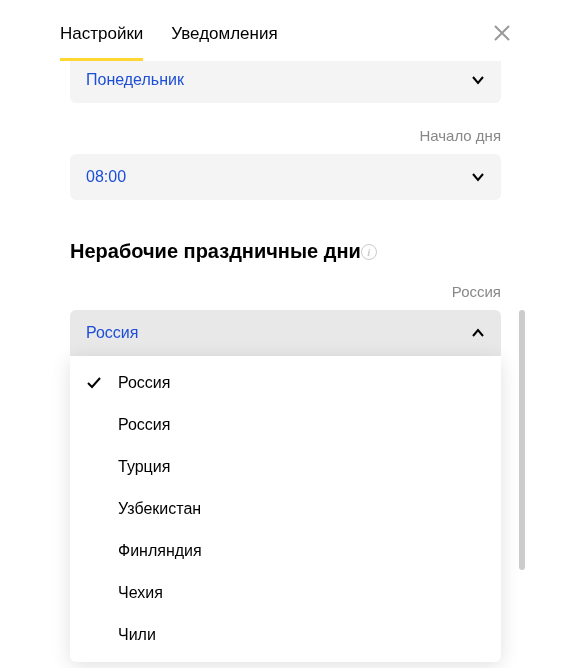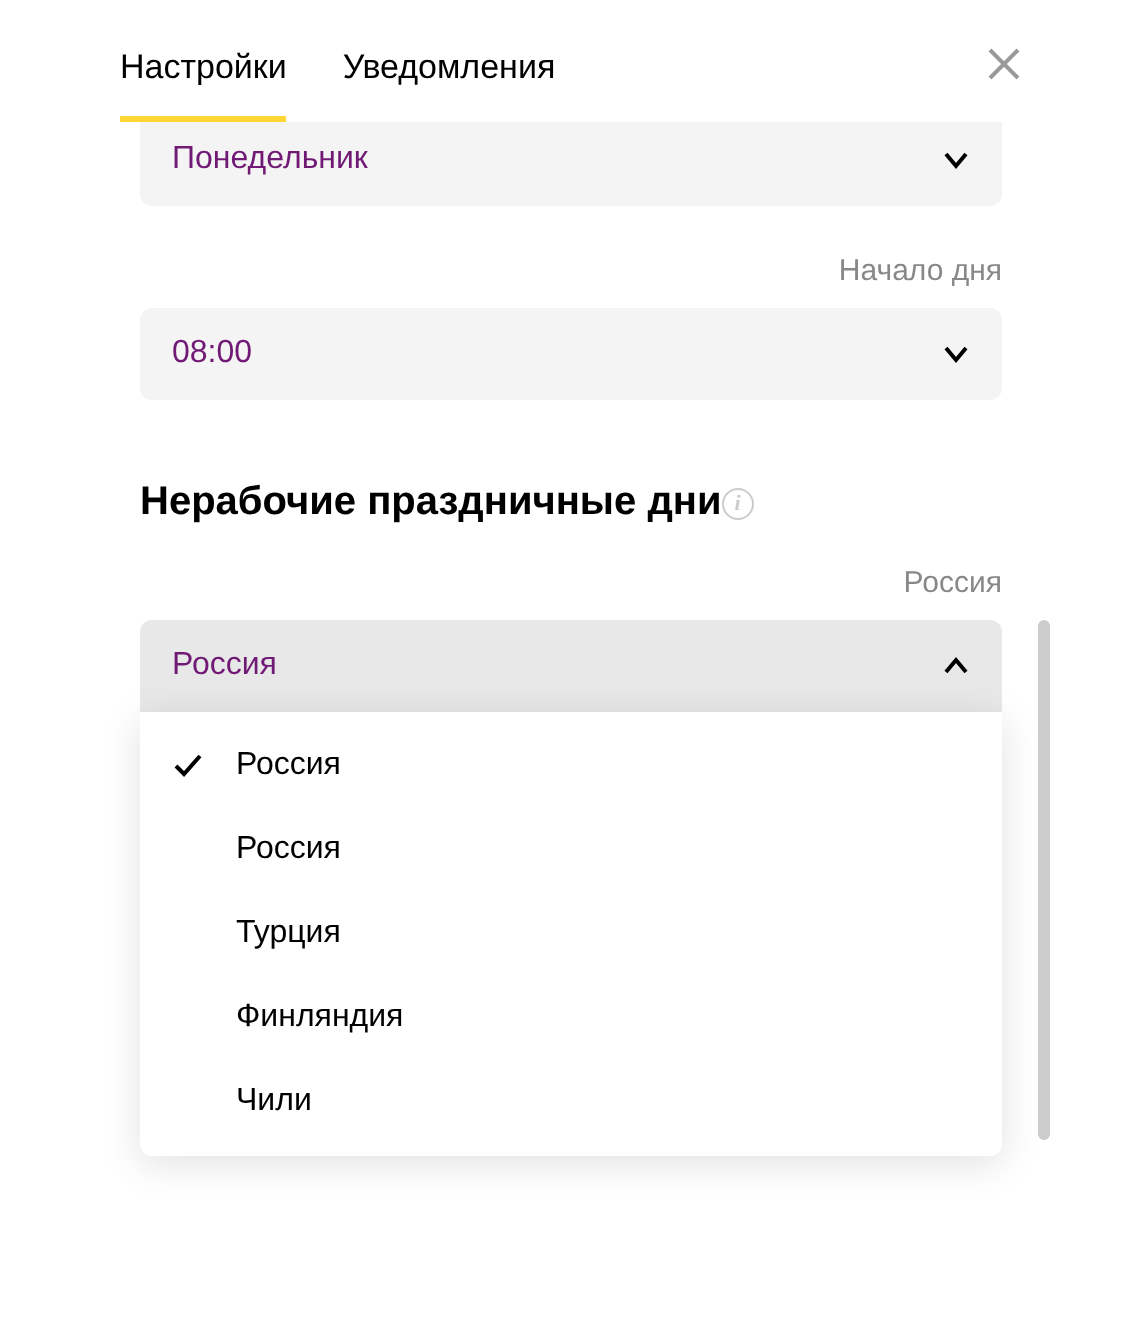--- a/index.html
+++ b/index.html
@@ -66,21 +66,21 @@
       text-align: right;
     }
     
     .select {
       width: 100%;
       background: #f4f4f4;
       border: none;
       border-radius: 6px;
       padding: 14px 16px;
       font-size: 16px;
-      color: #701a75;
+      color: #1d4ed8;
       display: flex;
       justify-content: space-between;
       align-items: center;
       cursor: pointer;
     }
     
     .select.first {
       border-top-left-radius: 0;
       border-top-right-radius: 0;
     }
@@ -222,21 +222,27 @@
               </svg>
             <span>Россия</span>
           </div>
           <div class="dropdown-item">
             <span>Россия</span>
           </div>
           <div class="dropdown-item">
             <span>Турция</span>
           </div>
           <div class="dropdown-item">
+            <span>Узбекистан</span>
+          </div>
+          <div class="dropdown-item">
             <span>Финляндия</span>
+          </div>
+          <div class="dropdown-item">
+            <span>Чехия</span>
           </div>
           <div class="dropdown-item">
             <span>Чили</span>
           </div>
         </div>
         <div class="scroll-indicator"></div>
       </div>
     </div>
 
   </div>

